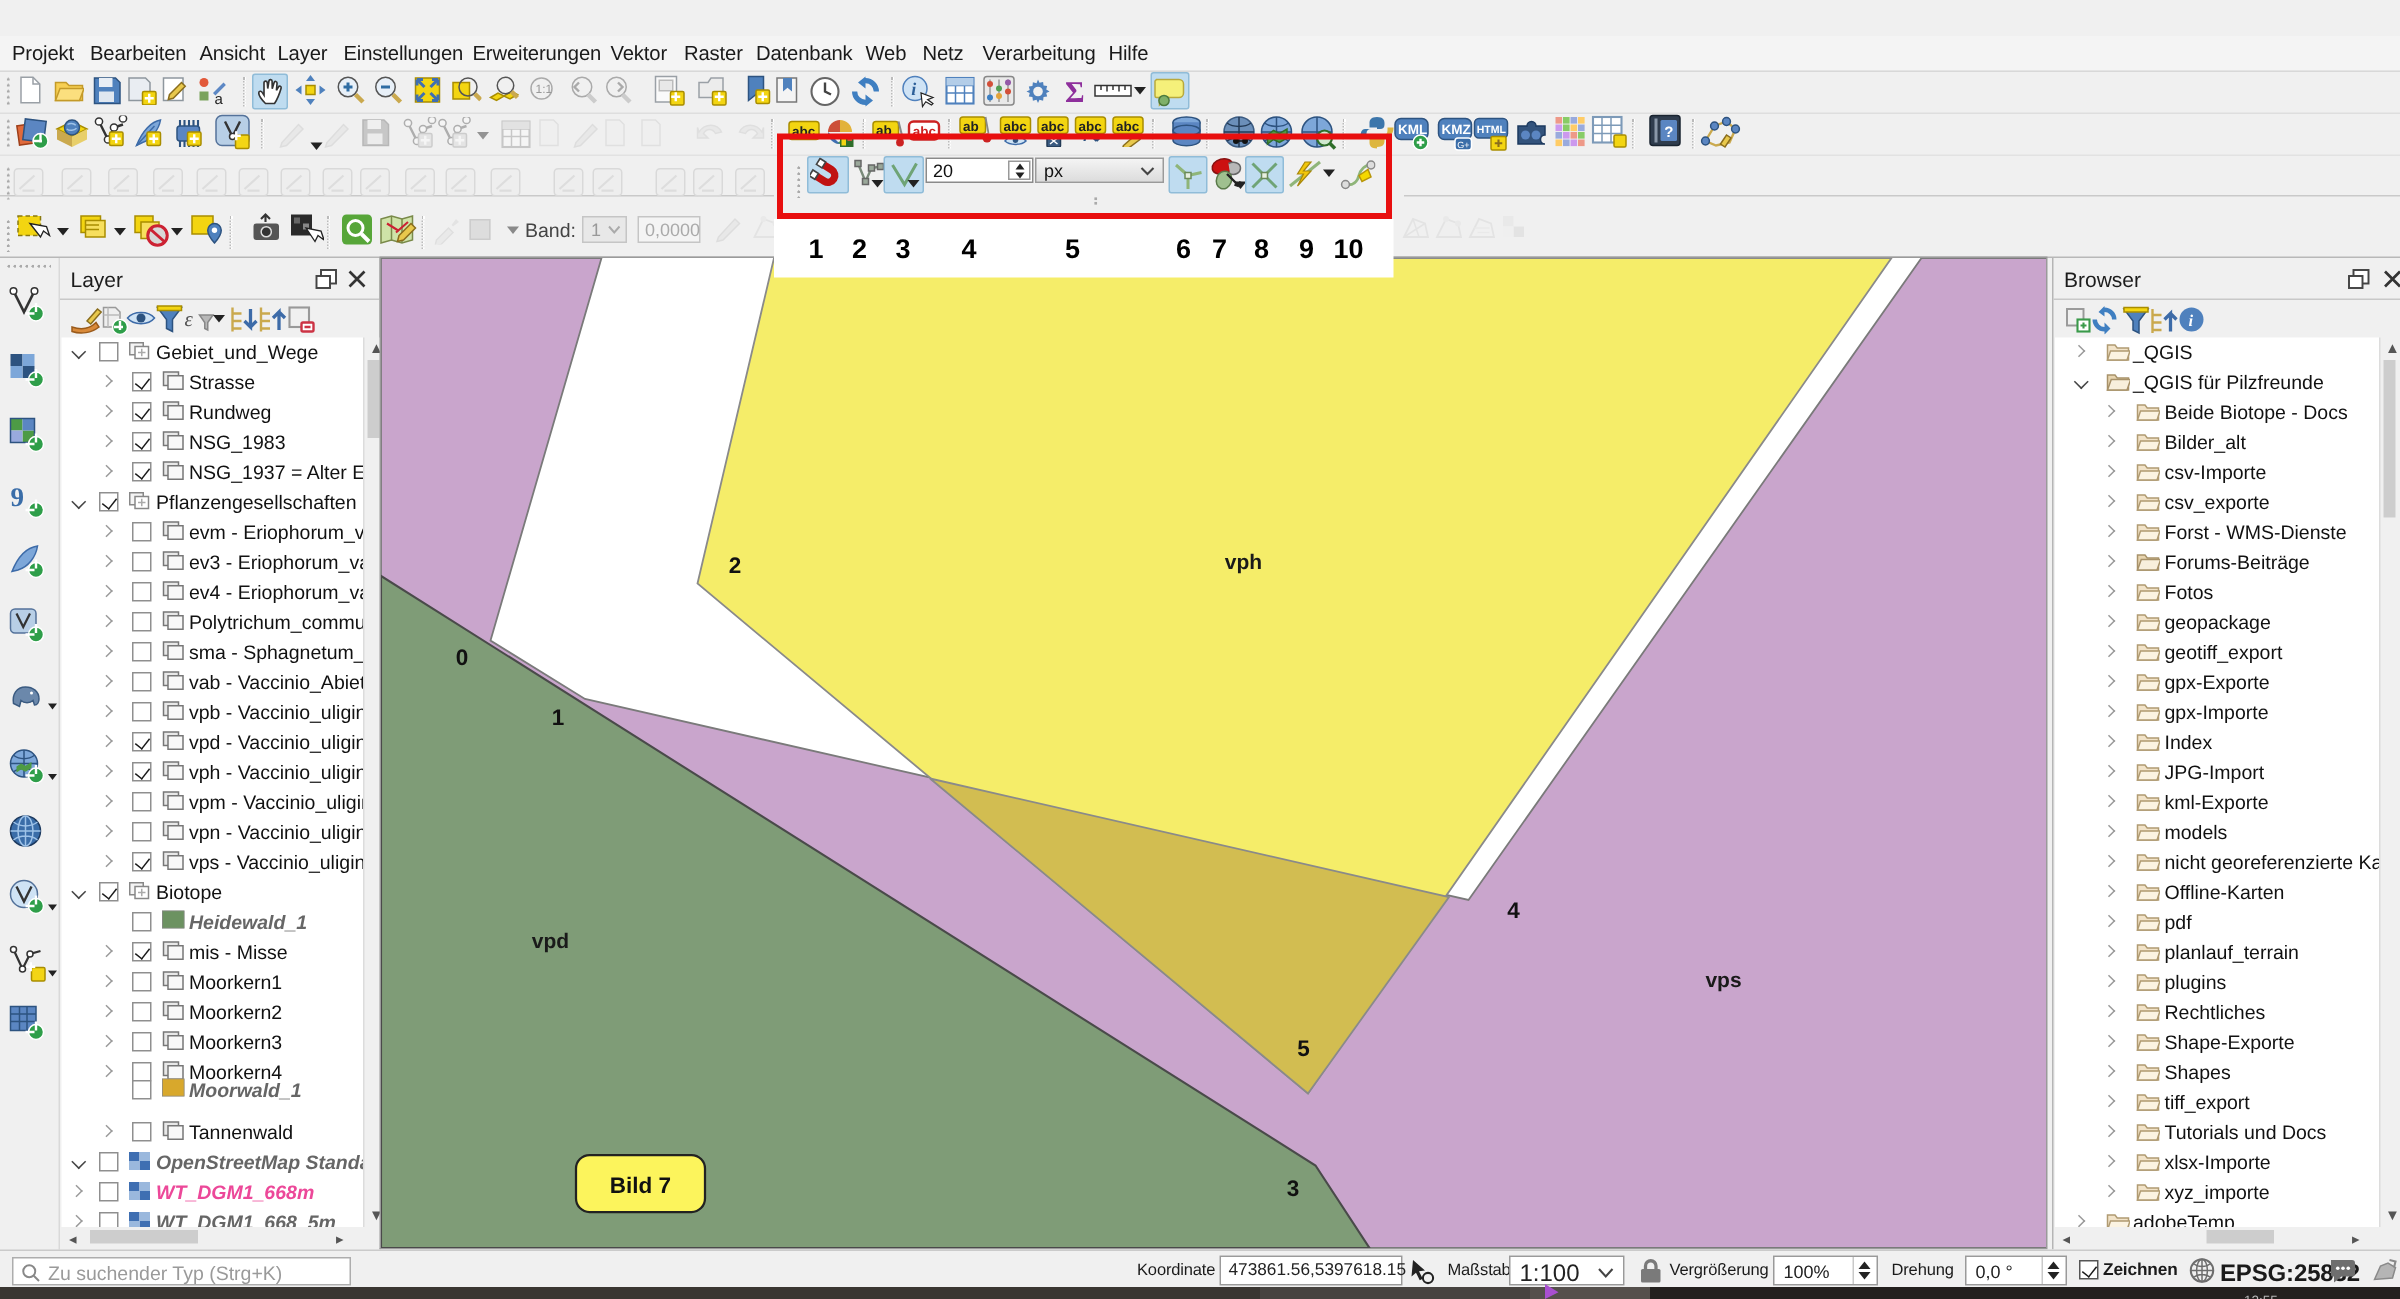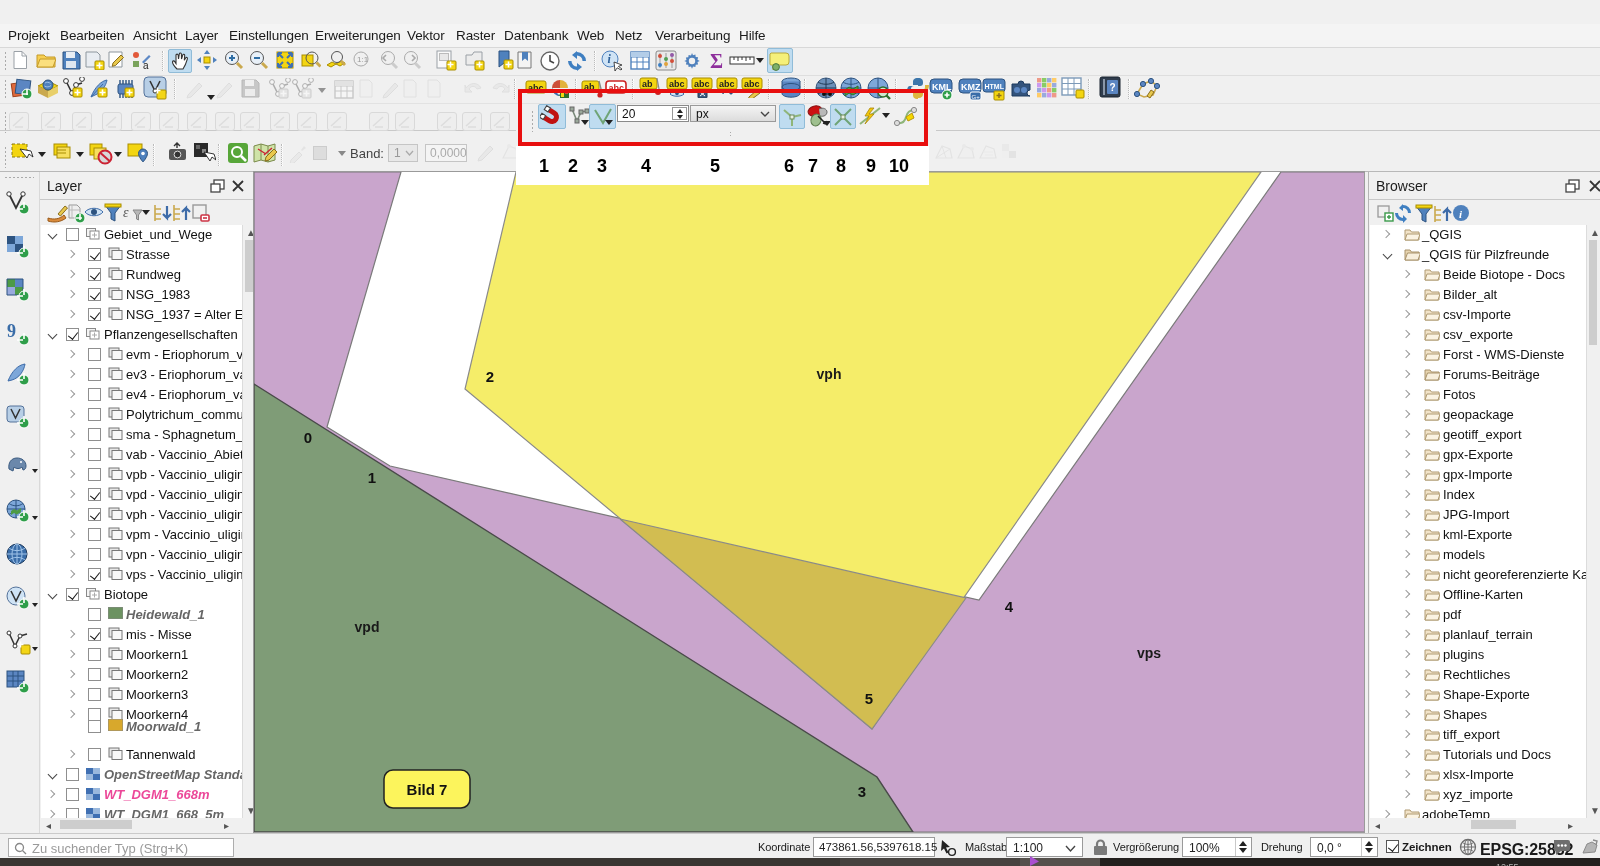--- a/index.html
+++ b/index.html
@@ -1413,21 +1413,21 @@
  <span class="slab" style="left:758px">Koordinate</span>
  <div class="sbox" style="left:813px;top:3px;width:122px;height:20px">
         <span class="abs" style="left:5px;top:3px;font-size:11.5px">473861.56,5397618.15</span>
       </div>
  <svg class="abs" style="left:939px;top:5px" width="18" height="18" viewBox="0 0 18 18">
         <path d="M3 1l8 7-4 .5 2.5 5-2 1L5 9.5 2 12z" fill="#222"></path>
         <circle cx="13" cy="13" r="3.4" fill="none" stroke="#222" stroke-width="1.4"></circle>
       </svg>
  <span class="slab" style="left:965px">Maßstab</span>
  <div class="sbox" style="left:1006px;top:3px;width:77px;height:20px">
-        <span class="abs" style="left:6px;top:3px;font-size:12px">1:100</span>
+        <span class="abs" style="left:6px;top:3px;font-size:16px">1:100</span>
         <svg class="abs" style="right:6px;top:6px" width="11" height="9">
           <path d="M1 2l4.5 5L10 2" fill="none" stroke="#444" stroke-width="1.4"></path>
         </svg>
       </div>
  <svg class="abs" style="left:1092px;top:4px" width="17" height="18" viewBox="0 0 17 18">
         <rect x="2" y="8" width="13" height="9" rx="1" fill="#7a7a7a"></rect>
         <path d="M5 8V6a3.5 3.5 0 0 1 7 0v2" fill="none" stroke="#7a7a7a" stroke-width="2.2"></path>
       </svg>
  <span class="slab" style="left:1113px">Vergrößerung</span>
  <div class="spin" style="left:1182px;top:3px;width:70px;height:20px">

